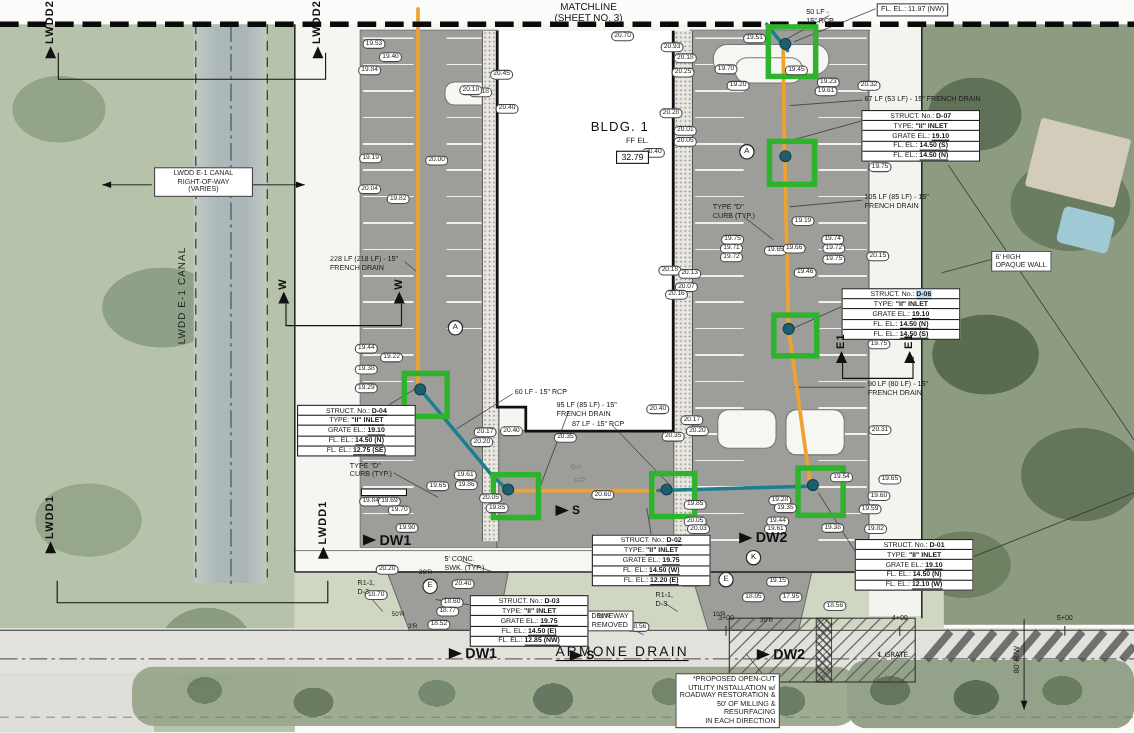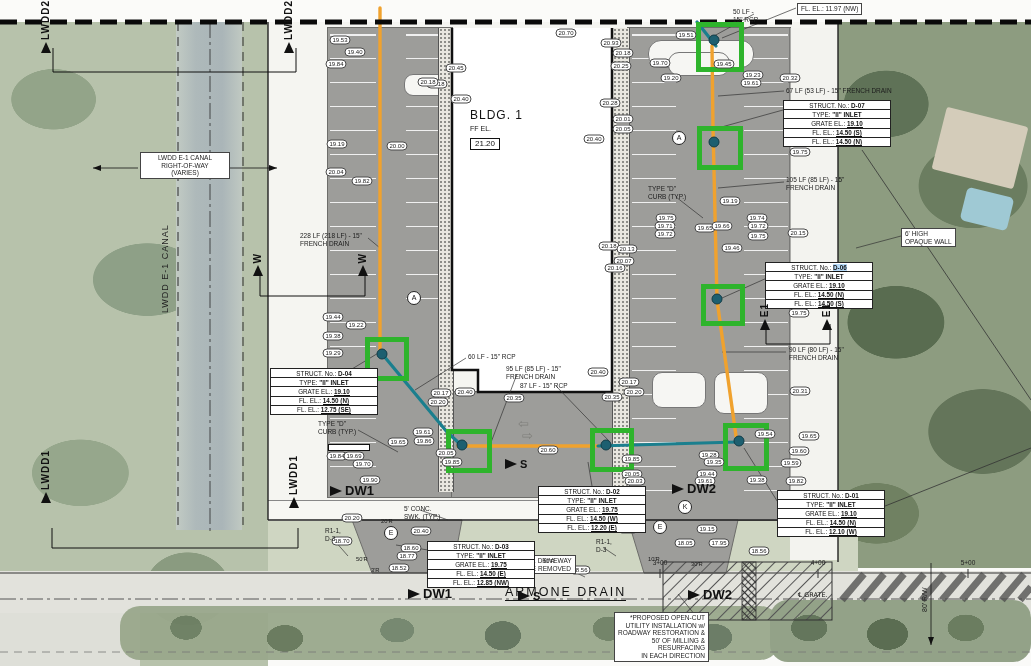--- a/index.html
+++ b/index.html
@@ -74,21 +74,21 @@
   .secmark .tri{width:0;height:0;border-left:5px solid transparent;border-right:5px solid transparent;border-bottom:11px solid #111;margin-top:2px;}
   .flowmark{position:absolute;display:flex;align-items:center;gap:3px;z-index:33;color:#111;font-weight:bold;}
   .flowmark .rtri{width:0;height:0;border-top:5px solid transparent;border-bottom:5px solid transparent;border-left:12px solid #111;}
   .flowmark.big{font-size:13px;}
   .flowmark.small{font-size:11px;}
   .station{position:absolute;font-size:6.5px;color:#222;transform:translate(-50%,-100%);z-index:31;}
   .vtext{position:absolute;writing-mode:vertical-rl;transform:rotate(180deg);font-size:8px;color:#222;z-index:31;}
   .curb-symbol{position:absolute;width:40px;height:5px;border:1px solid #111;background:#fff;z-index:31;}
   .traffic-arrow{position:absolute;font-size:13px;color:#80807c;z-index:24;line-height:12px;}
   #matchline-label{position:absolute;left:460px;top:1px;width:150px;text-align:center;font-size:9px;line-height:10px;color:#111;z-index:34;}
-  #bldg-label{position:absolute;left:470px;top:108px;width:120px;text-align:left;color:#111;z-index:31;}
+  #bldg-label{position:absolute;left:470px;top:108px;width:120px;text-align:right;color:#111;z-index:31;}
   #bldg-name{font-size:12px;letter-spacing:1px;}
   #bldg-ff{font-size:7px;margin-top:3px;}
   #bldg-ffv{display:inline-block;font-size:8px;border:1px solid #111;padding:0.5px 4px;margin-top:1px;background:#fff;}
   #street-name{position:absolute;left:505px;top:585px;font-size:12.5px;letter-spacing:2px;color:#111;z-index:34;border-bottom:1px solid #111;padding-bottom:1px;}
   #canal-name{left:160px;top:218px;height:95px;font-size:9px;letter-spacing:1px;}
   #row-note{left:140px;top:152px;width:82px;}
   #cl-const{position:absolute;left:798px;top:591px;font-size:6.5px;color:#111;z-index:31;font-family:"DejaVu Sans", sans-serif;}
   #rw-label{left:921px;top:572px;height:40px;font-size:7px;}
   svg.lines{position:absolute;left:0;top:0;z-index:20;}
 </style>
@@ -482,24 +482,28 @@
       <div class="circlemark" style="left: 414px; top: 298px;">A</div>
       <div class="circlemark" style="left: 391px; top: 533px;">E</div>
       <div class="circlemark" style="left: 660px; top: 527px;">E</div>
       <div class="circlemark" style="left: 685px; top: 507px;">K</div>
       <div class="station" style="left: 510px; top: 566px;">2+00</div>
       <div class="station" style="left: 660px; top: 566px;">3+00</div>
       <div class="station" style="left: 818px; top: 566px;">4+00</div>
       <div class="station" style="left: 968px; top: 566px;">5+00</div>
     </div>
 
+  <div id="matchline-label">
+    <div>MATCHLINE</div>
+      <div>(SHEET NO. 3)</div>
+  </div>
   <div id="bldg-label">
     <div id="bldg-name">BLDG. 1</div>
     <div id="bldg-ff">FF EL.</div>
-    <div><span id="bldg-ffv">21.20</span></div>
+    <div><span id="bldg-ffv">32.79</span></div>
   </div>
   <div id="street-name">ARMONE DRAIN</div>
   <div id="canal-name" class="vtext">LWDD E-1 CANAL</div>
   <div id="row-note" class="callout boxed center">LWDD E-1 CANAL
 RIGHT-OF-WAY
 (VARIES)</div>
   <div id="cl-const">℄ GRATE.</div>
   <div id="rw-label" class="vtext">80' R/W</div>
   <div class="curb-symbol" style="left:328px;top:444px;"></div>
   <div class="traffic-arrow" style="left:518px;top:418px;">⇦</div>

